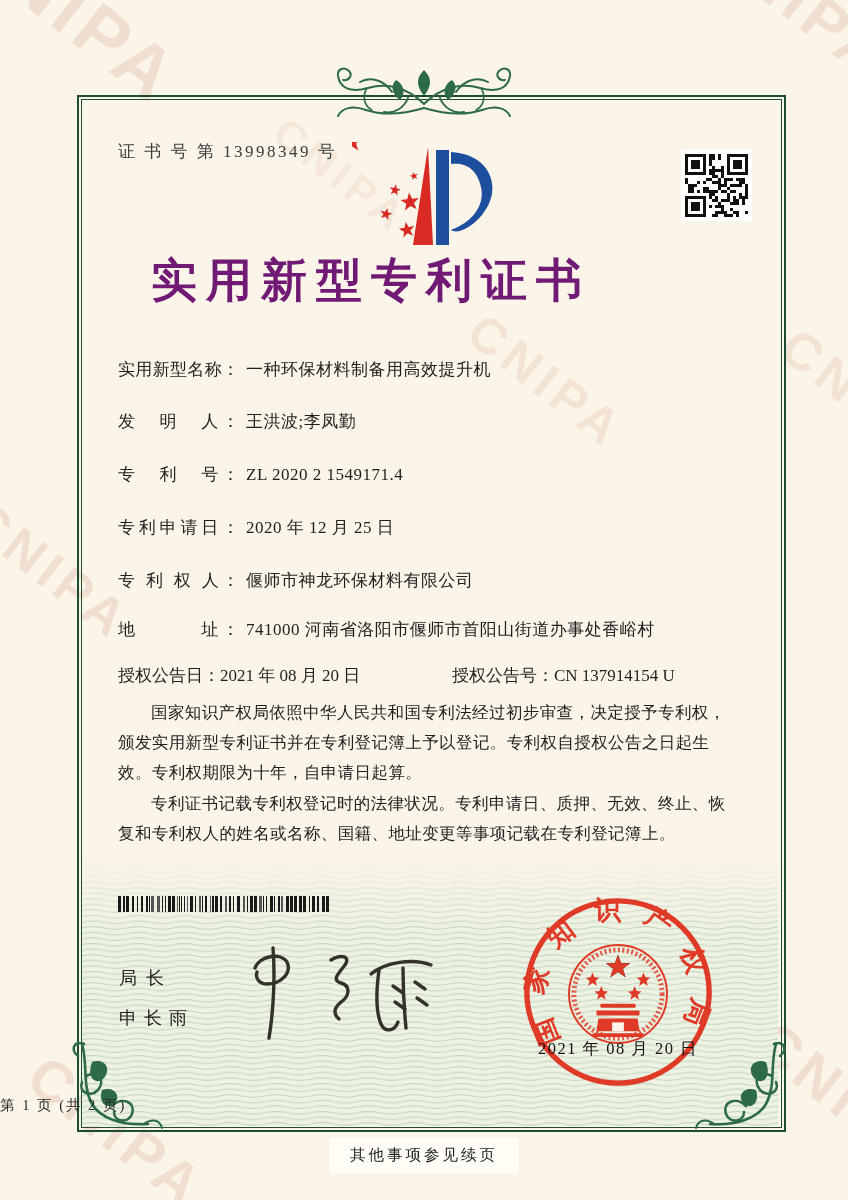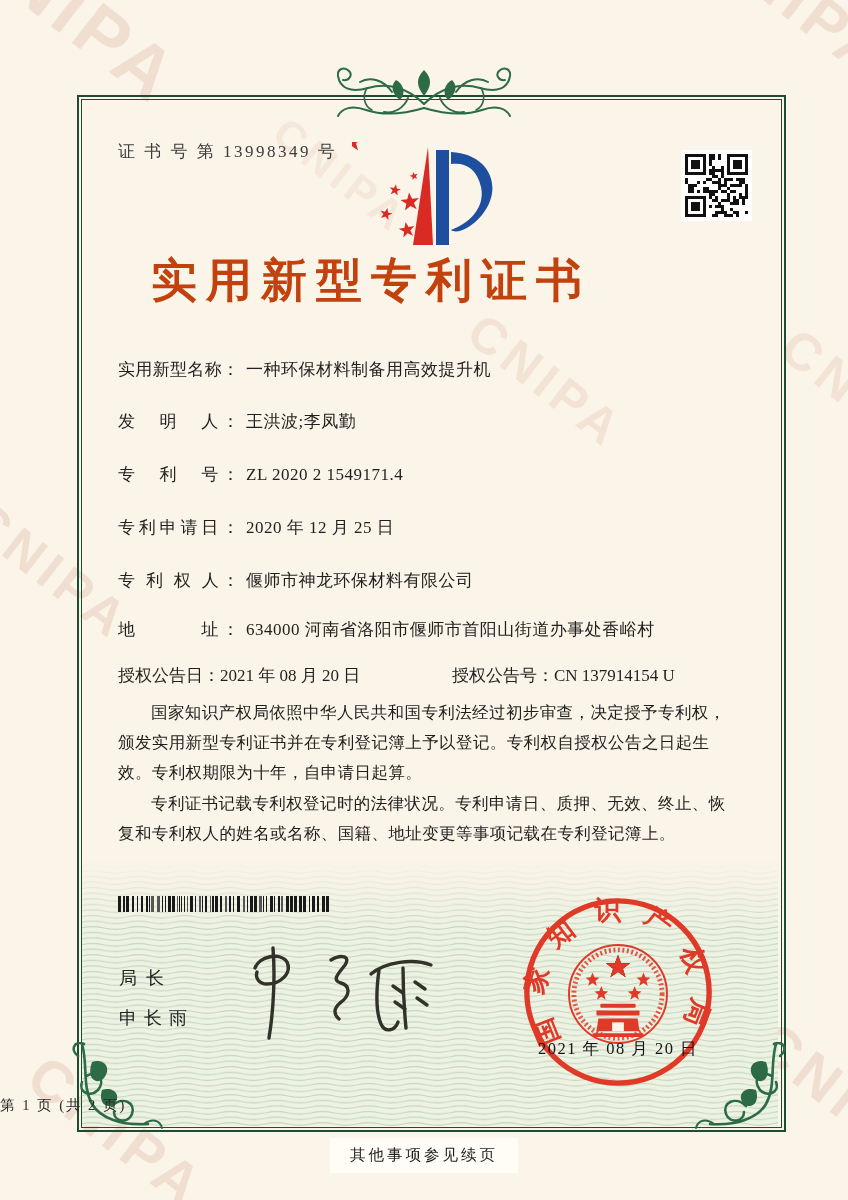--- a/index.html
+++ b/index.html
@@ -18,21 +18,21 @@
             background:#eef2e3;z-index:2;}
   .wavezone .fade{position:absolute;left:0;top:0;width:100%;height:70px;
             background:linear-gradient(180deg,#fbf4e8 0%,rgba(251,244,232,0) 100%);}
   .ornament{position:absolute;z-index:4;}
   
   .certnum{position:absolute;left:118px;top:140px;font-size:17px;letter-spacing:2.5px;
            color:#3b3b3b;z-index:5;}
   .logo{position:absolute;left:352px;top:142px;z-index:5;}
   .qr{position:absolute;left:681px;top:150px;background:#fff;padding:4px;z-index:5;line-height:0;}
   .title{position:absolute;left:0;width:742px;top:250px;text-align:center;font-size:46px;
-         font-weight:bold;letter-spacing:9px;color:#c2410c;z-index:5;}
+         font-weight:bold;letter-spacing:9px;color:#701a75;z-index:5;}
   
   .frow{position:absolute;left:118px;font-size:17px;white-space:nowrap;z-index:5;color:#1f1f1f;}
   .flabel{display:inline-block;width:121px;text-align:justify;text-align-last:justify;}
   .fvalue{margin-left:7px;letter-spacing:0.5px;}
   .grant2{position:absolute;left:452px;top:664px;font-size:17px;white-space:nowrap;z-index:5;color:#1f1f1f;}
   
   .bodytext{position:absolute;left:118px;top:698px;width:616px;font-size:16.5px;
             line-height:1.83;letter-spacing:0.4px;color:#1e1e1e;z-index:5;}
   .bodytext p{margin:0;text-indent:2em;}
   
@@ -374,21 +374,21 @@
   <div class="frow" style="top:463px">
     <span class="flabel">专　利　号：</span><span class="fvalue">ZL 2020 2 1549171.4</span>
   </div>
   <div class="frow" style="top:516px">
     <span class="flabel">专利申请日：</span><span class="fvalue">2020 年 12 月 25 日</span>
   </div>
   <div class="frow" style="top:569px">
     <span class="flabel">专 利 权 人：</span><span class="fvalue">偃师市神龙环保材料有限公司</span>
   </div>
   <div class="frow" style="top:618px">
-    <span class="flabel">地　　　址：</span><span class="fvalue">634000 河南省洛阳市偃师市首阳山街道办事处香峪村</span>
+    <span class="flabel">地　　　址：</span><span class="fvalue">741000 河南省洛阳市偃师市首阳山街道办事处香峪村</span>
   </div>
   <div class="frow" style="top:664px">
     <span>授权公告日：</span><span>2021 年 08 月 20 日</span>
   </div>
   <div class="grant2">
     <span>授权公告号：</span><span>CN 137914154 U</span>
   </div>
 
   <div class="bodytext">
     <p>国家知识产权局依照中华人民共和国专利法经过初步审查，决定授予专利权，颁发实用新型专利证书并在专利登记簿上予以登记。专利权自授权公告之日起生效。专利权期限为十年，自申请日起算。</p>

